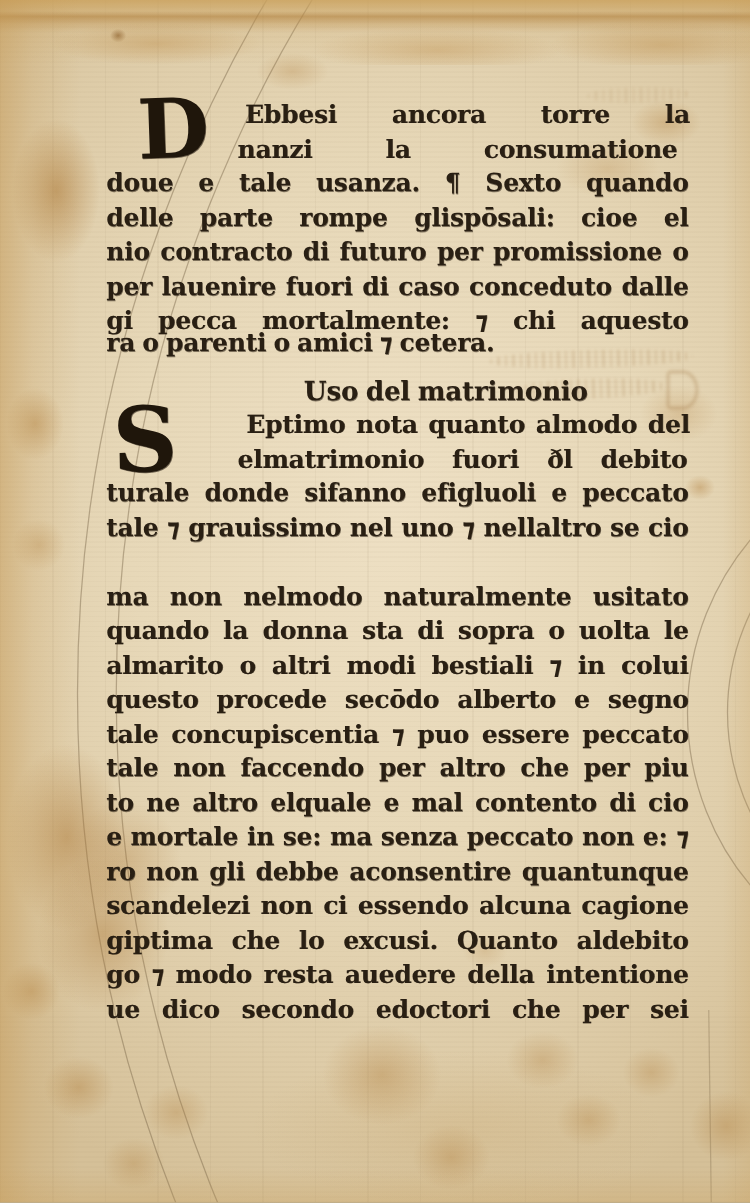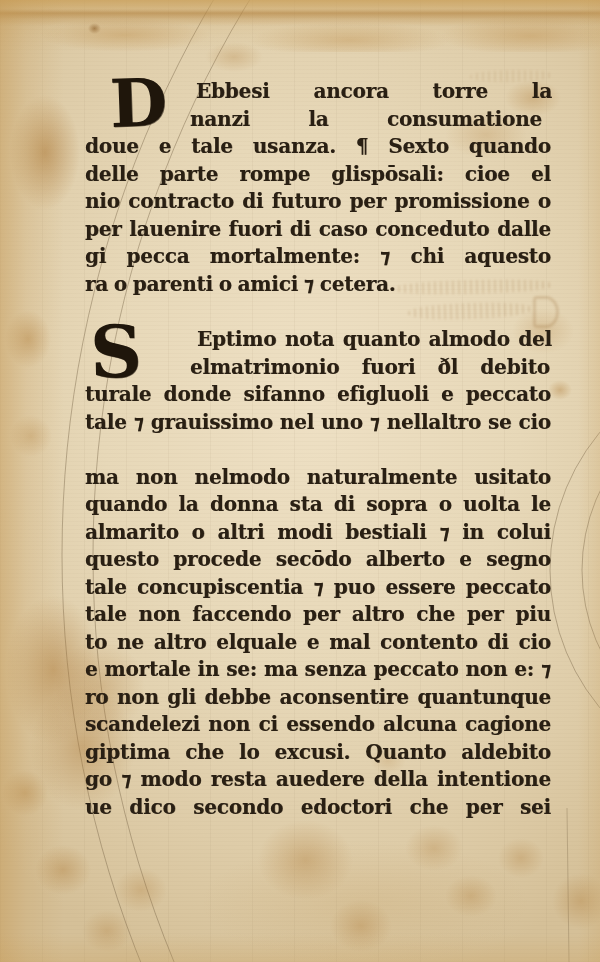--- a/index.html
+++ b/index.html
@@ -124,22 +124,23 @@
   <div class="tb">
     <div class="init init-d">D</div>
 
     <div class="ln j" style="top:78px;left:196px;width:356px">Ebbesi ancora torre la benedictione in/</div>
     <div class="ln j" style="top:106px;left:190px;width:352px">nanzi la consumatione delmatrimonio</div>
     <div class="ln j" style="top:133px;left:85px;width:466px">doue e tale usanza. ¶ Sexto quando nessuna</div>
     <div class="ln j" style="top:161px;left:85px;width:466px">delle parte rompe glispōsali: cioe el matrimo</div>
     <div class="ln j" style="top:188px;left:85px;width:466px">nio contracto di futuro per promissione o sia</div>
     <div class="ln j" style="top:216px;left:85px;width:466px">per lauenire fuori di caso conceduto dalle leg</div>
     <div class="ln j" style="top:243px;left:85px;width:466px">gi pecca mortalmente: ⁊ chi aquesto sadope/</div>
-    <div class="ln" style="top:271px;left:85px">ra o parenti o amici ⁊ cetera.</div>
+    <div class="ln" style="top:261px;left:85px">ra o parenti o amici ⁊ cetera.</div>
 
+    <div class="ln heading" style="top:299px;left:243px">Uso del matrimonio</div>
 
     <div class="init init-s">S</div>
 
     <div class="ln j" style="top:326px;left:197px;width:355px">Eptimo nota quanto almodo del usare</div>
     <div class="ln j" style="top:354px;left:190px;width:360px">elmatrimonio fuori ðl debito luogo na/</div>
     <div class="ln j" style="top:381px;left:85px;width:466px">turale donde sifanno efigluoli e peccato mor/</div>
     <div class="ln j" style="top:409px;left:85px;width:466px">tale ⁊ grauissimo nel uno ⁊ nellaltro se cio p/</div>
     <div class="ln j" style="top:464px;left:85px;width:466px">ma non nelmodo naturalmente usitato come</div>
     <div class="ln j" style="top:491px;left:85px;width:466px">quando la donna sta di sopra o uolta le spalle</div>
     <div class="ln j" style="top:519px;left:85px;width:466px">almarito o altri modi bestiali ⁊ in colui dachi</div>

